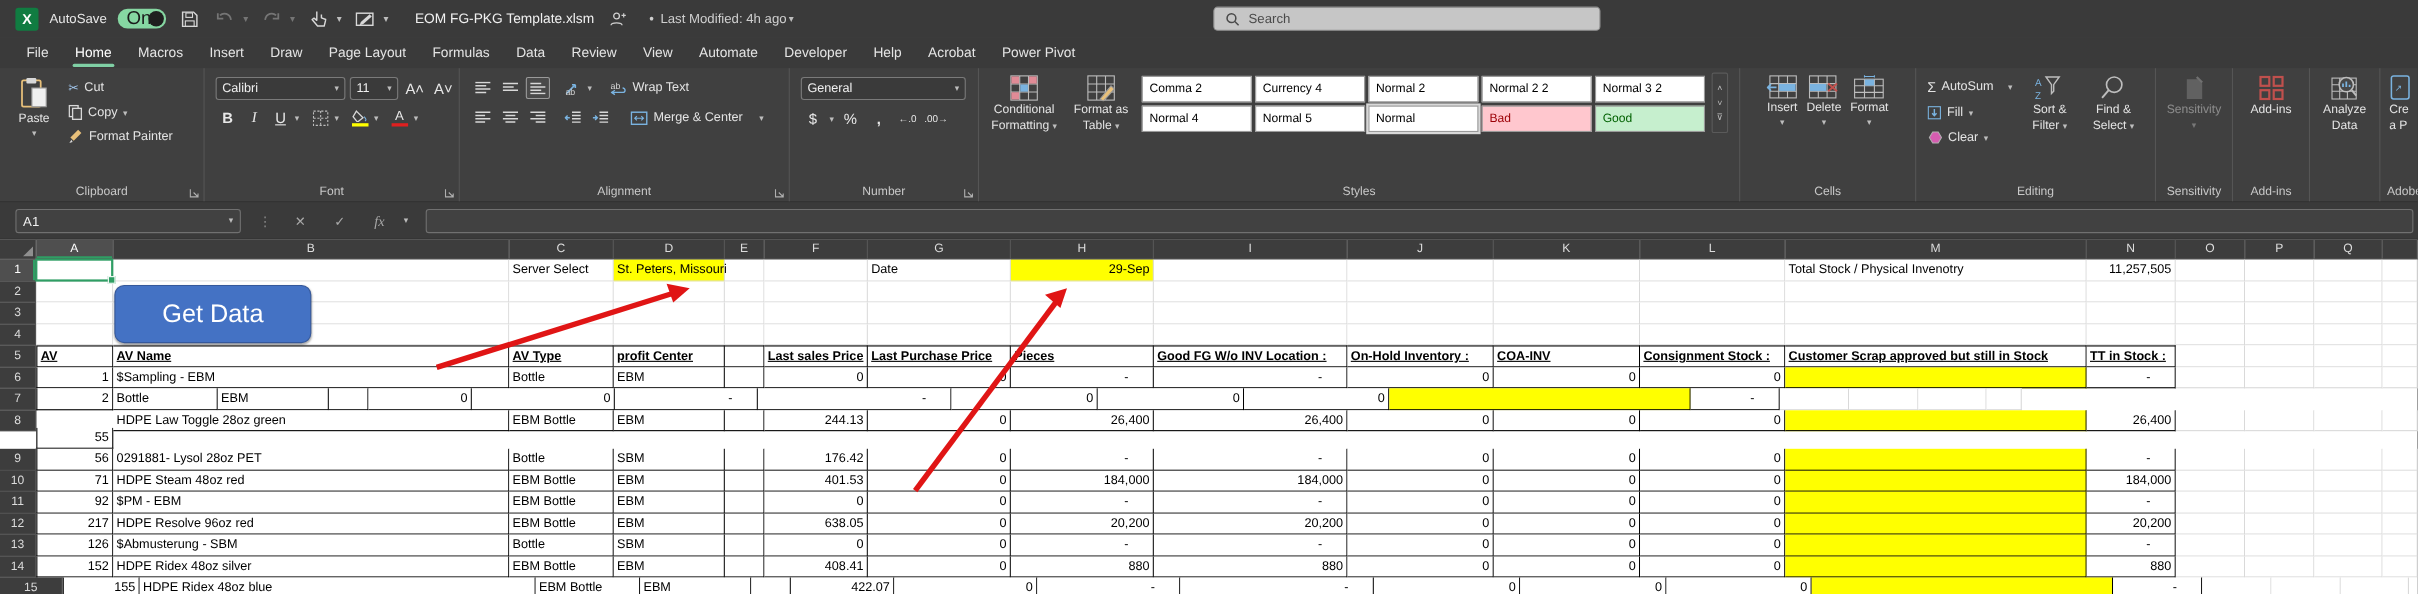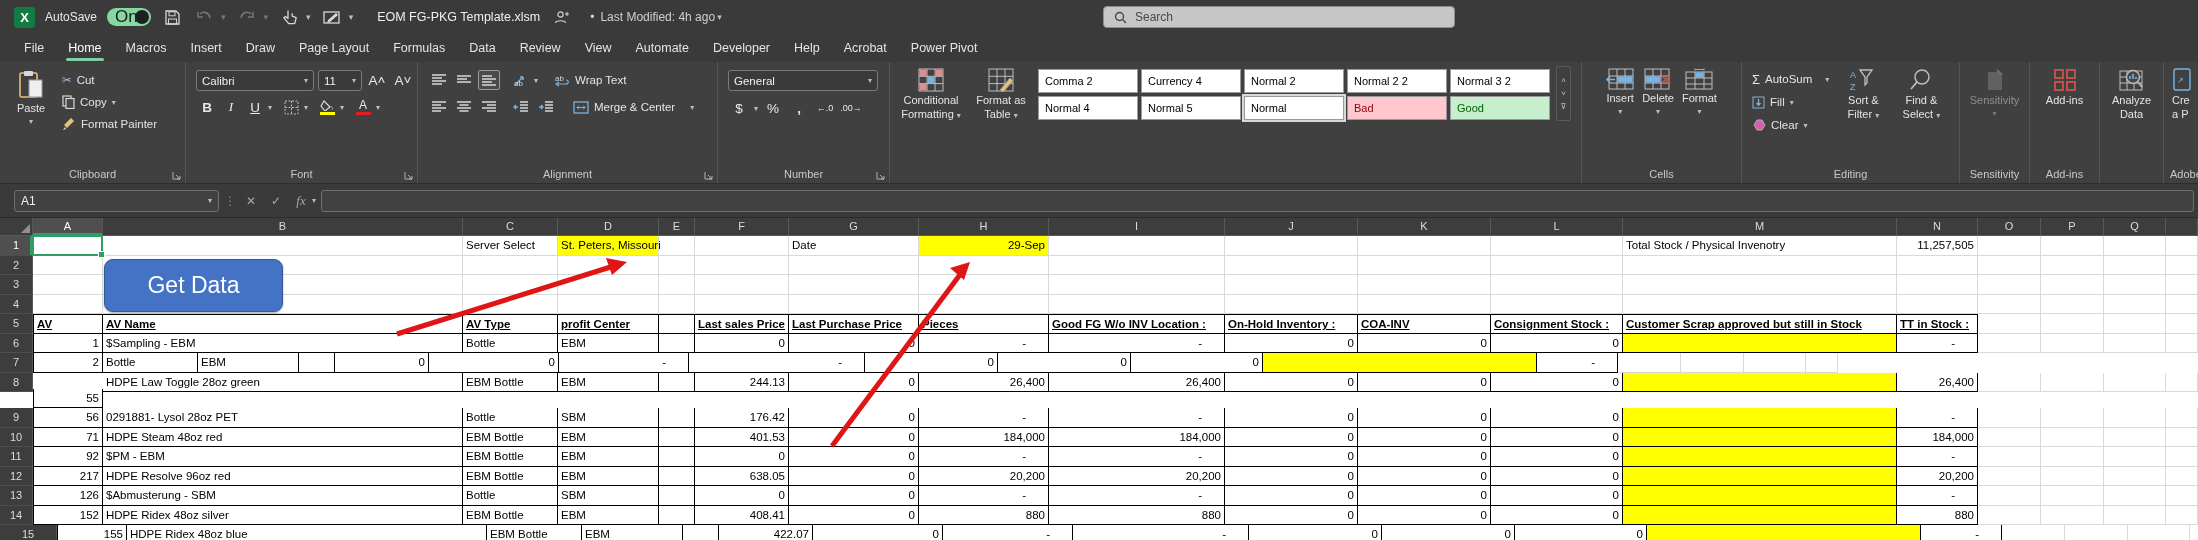--- a/index.html
+++ b/index.html
@@ -42,21 +42,21 @@
   .glyphbtn { width:22px; height:20px; display:flex; align-items:center; justify-content:center; font-size:13.5px; color:#e8e8e8; }
   .selbox { border:1px solid #9a9a9a; border-radius:2px; background:#4a4a4a; }
   
   .gallery { display:grid; grid-template-columns:repeat(5,100px); grid-auto-rows:24px; gap:3px; }
   .gcell { background:#fff; border:1px solid #9a9a9a; font-size:11px; color:#000; display:flex; align-items:center; padding-left:6px; }
   .gcell.bad { background:#ffc7ce; color:#9c0006; }
   .gcell.good { background:#c6efce; color:#006100; }
   .gcell.selected { outline:2px solid #d8d8d8; outline-offset:0px; }
   .gal-scroll { width:15px; display:flex; flex-direction:column; align-items:center; justify-content:center; gap:4px; color:#bdbdbd; font-size:8px; border:1px solid #5a5a5a; border-radius:2px; height:55px; margin-top:0px; }
   
-  #formulabar { position:absolute; left:0; top:184px; width:100%; height:34px; background:#3a3a3a; display:flex; align-items:center; gap:5px; padding-left:14px; border-bottom:1px solid #2b2b2b; }
+  #formulabar { position:absolute; left:0; top:184px; width:100%; height:34px; background:#3a3a3a; display:flex; align-items:center; gap:16px; padding-left:14px; border-bottom:1px solid #2b2b2b; }
   #namebox { width:205px; height:22px; background:#414141; border:1px solid #707070; border-radius:3px; color:#f0f0f0; font-size:12px; display:flex; align-items:center; justify-content:space-between; padding:0 6px; }
   .fb-sep { color:#8a8a8a; font-size:12px; }
   .fb-ic { color:#a8a8a8; font-size:12px; width:20px; text-align:center; }
   .fx { font-style:italic; font-family:"Liberation Serif", serif; font-size:13px; }
   #formulainput { flex:1; height:22px; margin-right:4px; background:#414141; border:1px solid #707070; border-radius:3px; color:#f0f0f0; font-size:12px; padding:0 6px; line-height:20px; }
   
   #sheet { position:absolute; left:0; top:218px; width:100%; height:322px; background:#fff; overflow:hidden; }
   .srow { display:flex; }
   .c { flex:none; border-right:1px solid #d9d9d9; border-bottom:1px solid #d9d9d9; font-size:11.5px; color:#000; padding:0 3px; overflow:visible; white-space:nowrap; background:#fff; position:relative; }
   .ch { flex:none; background:#3d3d3d; color:#dcdcdc; text-align:center; border-right:1px solid #585858; border-bottom:1px solid #585858; font-size:11px; line-height:17px; }
@@ -392,20 +392,21 @@
             <div class="gcell selected">Normal</div>
             <div class="gcell bad">Bad</div>
             <div class="gcell good">Good</div>
           </div>
         <div class="gal-scroll">
             <span>˄</span>
             <span>˅</span>
             <span>⊽</span>
           </div>
       </div>
+      <div class="grp-label">Styles</div>
     </div>
 
     <div class="grp" style="width:160px;">
       <div style="display:flex; justify-content:center; gap:8px; padding-top:2px;">
         <div class="bigbtn">
           <svg class="lineart" width="28" height="22" viewBox="0 0 28 22">
               <rect x="3" y="1" width="24" height="20" fill="none" stroke="#bdbdbd"></rect>
               <path d="M3 8 h24 M3 15 h24 M11 1 v20 M19 1 v20" stroke="#bdbdbd"></path>
               <rect x="11.3" y="8.3" width="15" height="6.4" fill="#7ab3e0"></rect>
               <path d="M9 11.5 l-8 0 M4 8.5 l-3 3 3 3" stroke="#7ab3e0" stroke-width="1.6" fill="none"></path>

